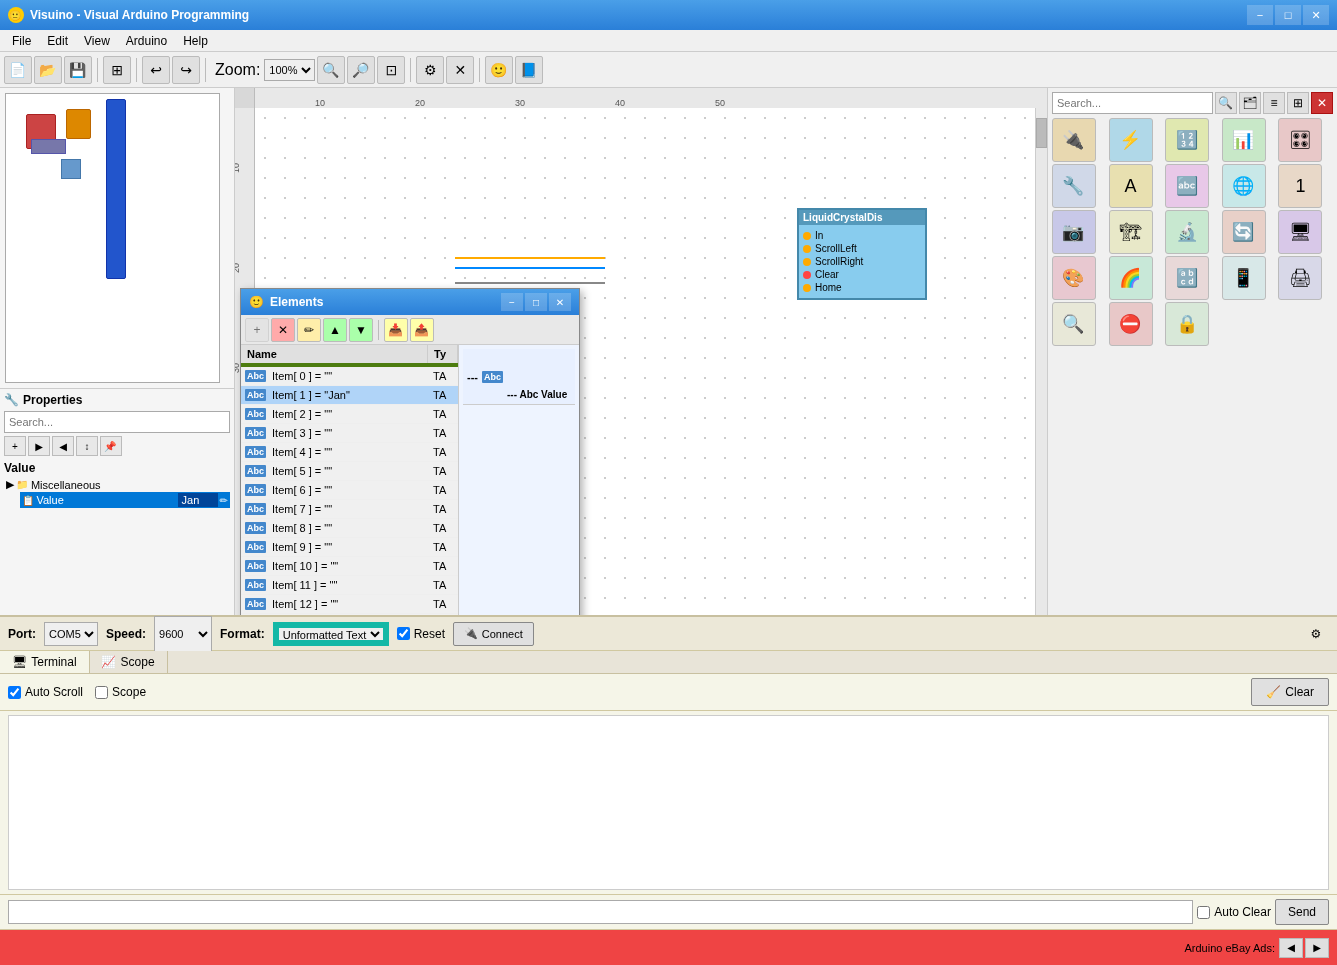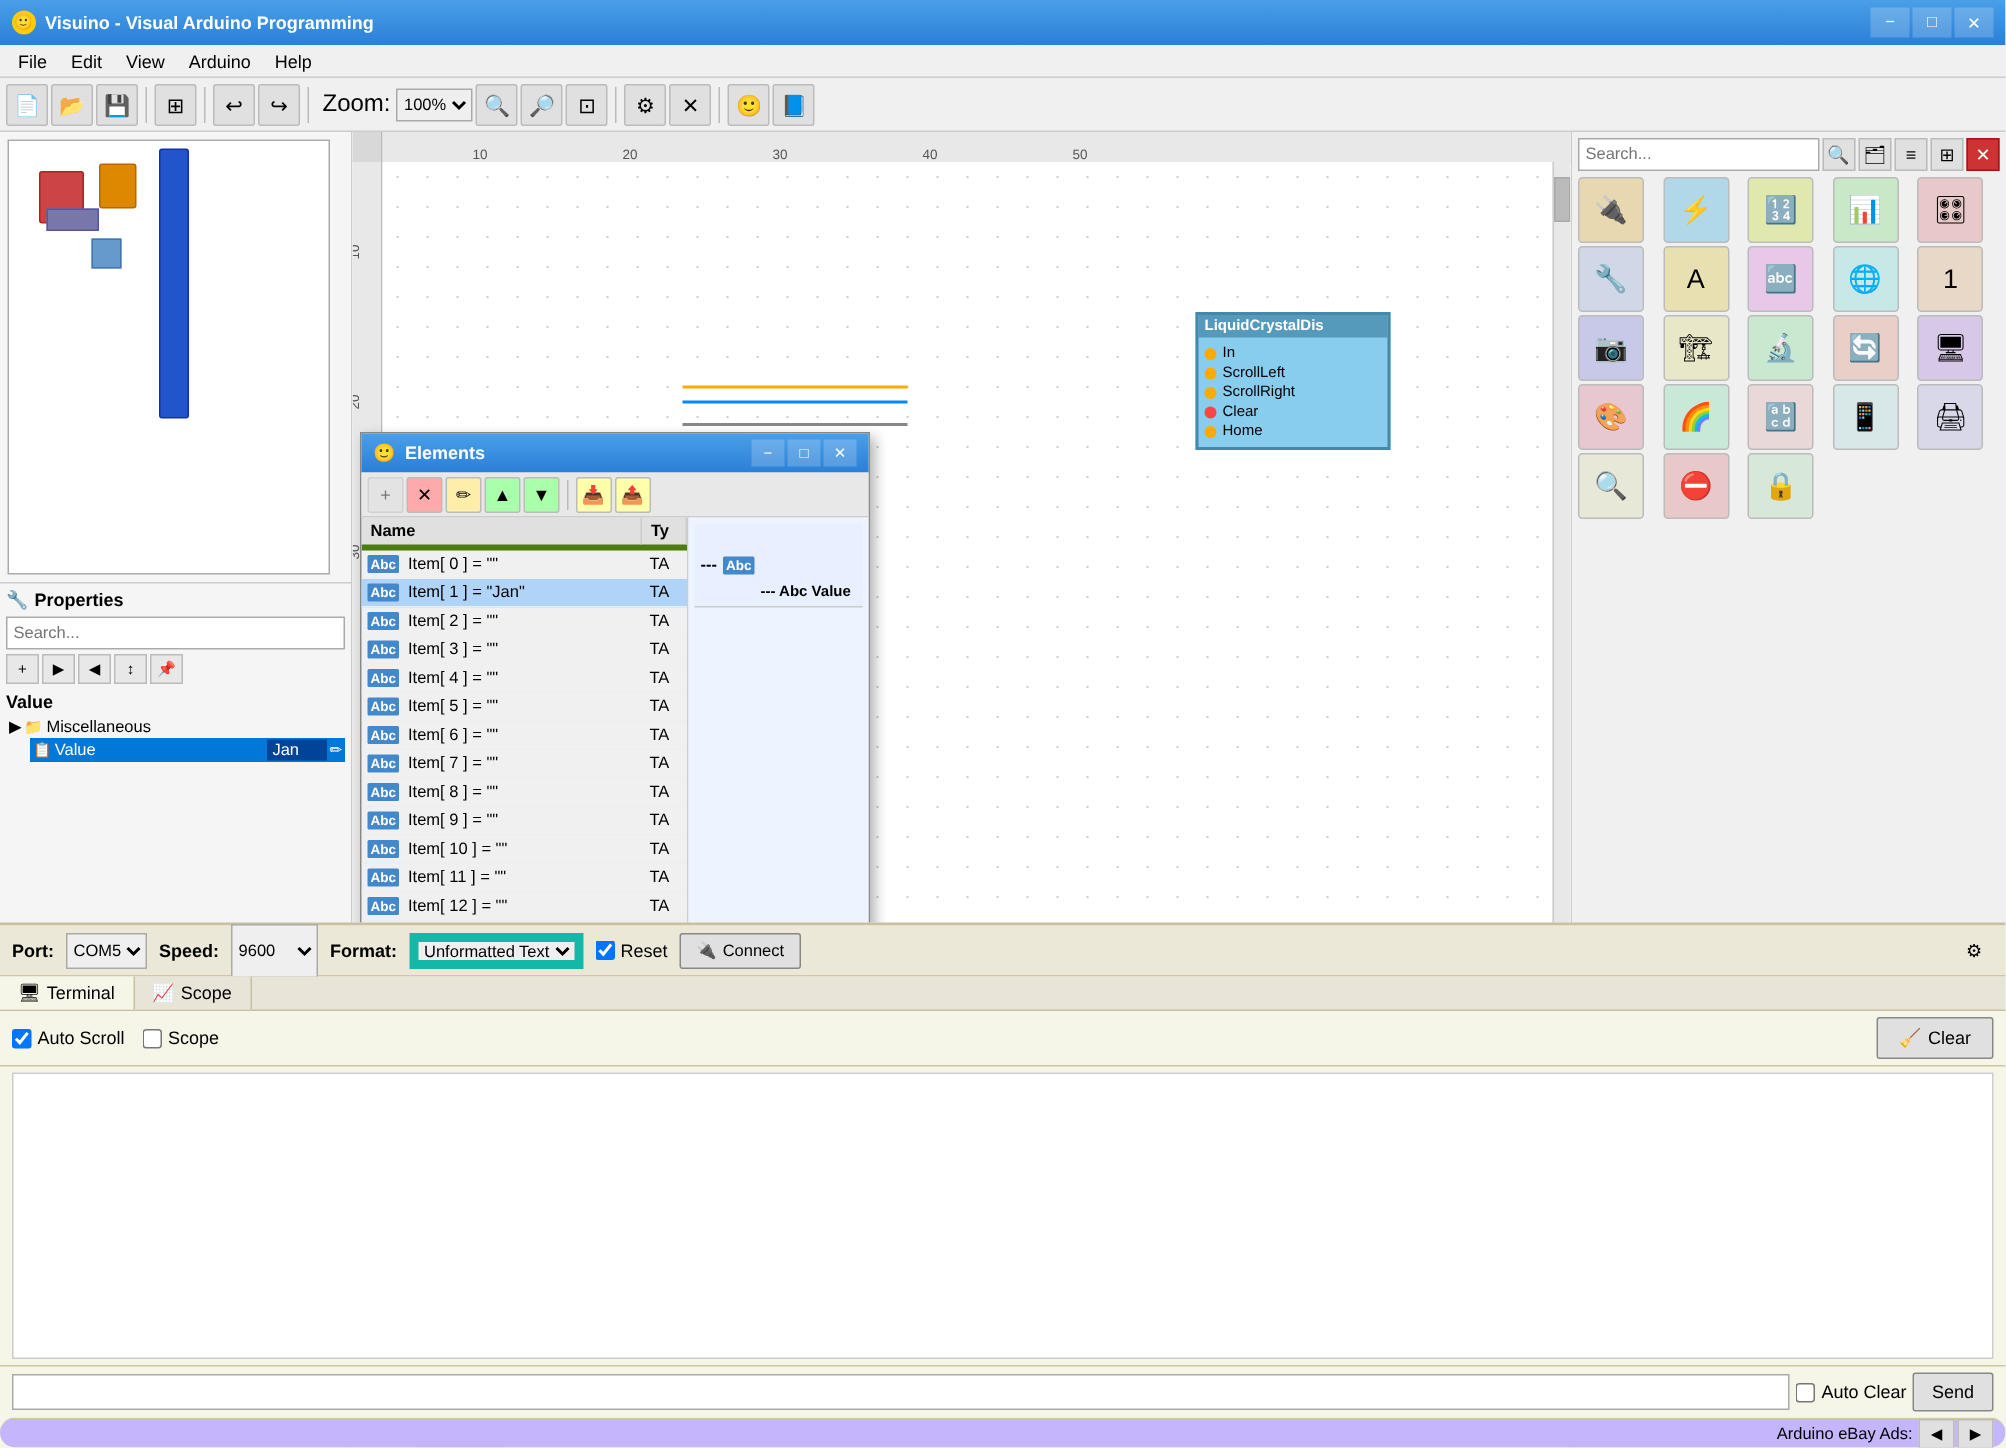--- a/index.html
+++ b/index.html
@@ -618,20 +618,20 @@
       <input type="text" style="flex: 1 1 0%; height: 24px; border: 1px solid rgb(170, 170, 170); font-size: 11px; padding: 0px 4px;" placeholder="">
       <label class="checkbox-label">
         <input type="checkbox" style="">
         <span>Auto Clear</span>
       </label>
       <button style="height:26px; padding:0 12px; font-size:12px; border:1px solid #888; background:#e0e0e0; cursor:pointer; border-radius:2px;">
         <span>Send</span>
       </button>
     </div>
 
-    <div style="height:20px; background:#c4b5fd; border-top:1px solid #d0c8a0; display:flex; align-items:center; padding:0 8px; justify-content:flex-end; font-size:11px;border-radius:10px;">
+    <div style="height:36px; background:#ef4444; border-top:1px solid #d0c8a0; display:flex; align-items:center; padding:0 8px; justify-content:flex-end; font-size:11px;">
       <span>Arduino eBay Ads:</span>
       <div style="width:24px; height:20px; background:#e0e0e0; border:1px solid #bbb; display:flex; align-items:center; justify-content:center; cursor:pointer; font-size:10px; margin-left:4px;">◀</div>
       <div style="width:24px; height:20px; background:#e0e0e0; border:1px solid #bbb; display:flex; align-items:center; justify-content:center; cursor:pointer; font-size:10px; margin-left:2px;">▶</div>
     </div>
   </div>
 
 </div>
 
 </body></html>

